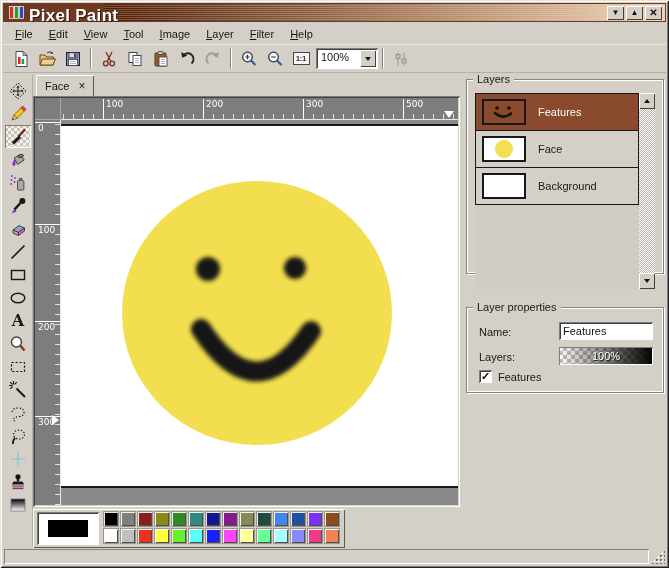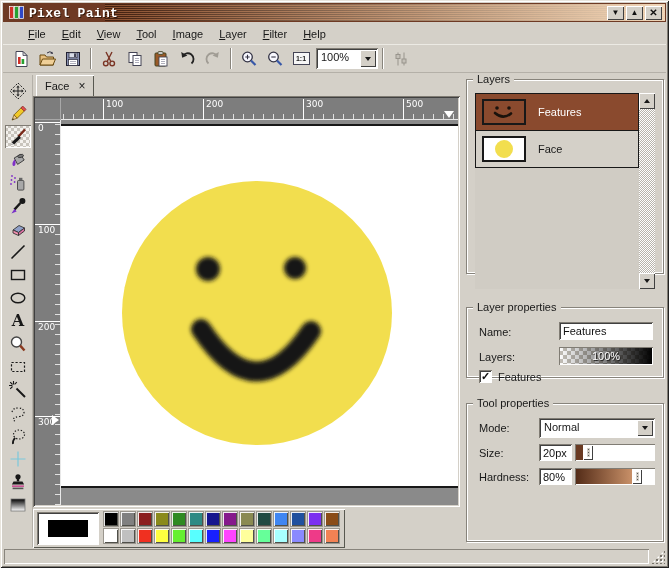--- a/index.html
+++ b/index.html
@@ -9,28 +9,28 @@
   #window { position:relative; width:669px; height:568px; background:#d4d0c8;
     box-shadow: inset 1px 1px 0 #e8e4dc, inset -1px -1px 0 #202020, inset 2px 2px 0 #fff, inset -2px -2px 0 #807c74;
     overflow:hidden; }
 
   
   .titlebar { position:absolute; left:3px; top:3px; right:3px; height:19px; background:#6e3a24; }
   .titlebar .stripes { position:absolute; left:102px; right:1px; top:1px; bottom:1px;
     background: linear-gradient(90deg, rgba(238,206,170,0) 0%, rgba(240,210,176,0.55) 55%, rgba(246,220,190,0.95) 98%),
                 repeating-linear-gradient(180deg, #401e0e 0 1px, #8a5030 1px 2px); }
   .title-icon { position:absolute; left:6px; top:3px; width:15px; height:13px; }
-  .title-text { position:absolute; left:26px; top:3px; color:#fff; font-weight:bold; font-size:13px; text-shadow:1px 1px 0 #35180a; letter-spacing:0.3px;font-family:Liberation Mono, monospace; }
+  .title-text { position:absolute; left:26px; top:3px; color:#fff; font-weight:bold; font-size:17px; text-shadow:1px 1px 0 #35180a; letter-spacing:0.3px; }
   .winbtns { position:absolute; right:4px; top:3px; display:flex; gap:2px; }
   .winbtn { width:17px; height:14px; background:#d4d0c8; box-shadow: inset 1px 1px 0 #fff, inset -1px -1px 0 #404040;
     display:flex; align-items:center; justify-content:center; font-size:8px; font-weight:bold; color:#111; line-height:1; }
   .winbtn.close { font-size:10px; }
 
   
-  .menubar { position:absolute; left:3px; top:23px; right:3px; height:21px; display:flex; align-items:center; padding-left:17px; }
+  .menubar { position:absolute; left:3px; top:23px; right:3px; height:21px; display:flex; align-items:center; padding-left:4px; }
   .menu-item { padding:3px 8px; }
   .menu-item u { text-decoration:underline; }
 
   
   .toolbar { position:absolute; left:3px; top:44px; right:3px; height:29px; border-top:1px solid #eceae4; border-bottom:1px solid #b4b0a8;
     display:flex; align-items:center; padding-left:5px; }
   .tbtn { width:26px; height:25px; display:flex; align-items:center; justify-content:center; }
   .tsep { width:2px; height:21px; border-left:1px solid #88847c; border-right:1px solid #fff; margin:0 4px; }
   .zoombox { width:62px; height:21px; background:#fff; position:relative; box-shadow: inset 1px 1px 0 #807c74, inset -1px -1px 0 #fff, inset 2px 2px 0 #404040; margin-left:2px; }
   .zoombox .zval { position:absolute; left:5px; top:3px; }
@@ -84,21 +84,21 @@
     display:flex; align-items:center; justify-content:center; }
   .currentcolor { width:40px; height:17px; }
   .swatches { position:absolute; left:70px; top:2px; display:grid; grid-template-columns:repeat(14,17px); grid-auto-rows:17px; }
   .swatch { width:16px; height:16px; box-shadow: inset 1px 1px 0 rgba(255,255,255,0.9), inset -1px -1px 0 #50504a; border:1px solid #9a968e; }
 
   
   .grp { position:absolute; left:466px; width:198px; border:1px solid #87837b;
     box-shadow: inset 1px 1px 0 #fff, inset -1px -1px 0 #fff, 1px 1px 0 #fff; }
   .grp > .legend { position:absolute; top:-7px; left:6px; background:#d4d0c8; padding:0 4px; }
   .grp-layers { top:79px; height:195px; }
-  .grp-layerprops { top:307px; height:71px; }
+  .grp-layerprops { top:307px; height:86px; }
   .grp-toolprops { top:403px; height:139px; }
 
   .layerslist { position:absolute; left:8px; top:13px; width:164px; height:196px; background:#d0ccc4; }
   .layerrow { height:38px; border:1px solid #181818; margin-top:-1px; display:flex; align-items:center; background:#d4d0c8; }
   .layerrow:first-child { margin-top:0; }
   .layerrow.selected { background:#8a4a2e; color:#fff; }
   .layerthumb { margin-left:6px; width:44px; height:26px; border:2px solid #181818; background:#fff; }
   .layername { margin-left:12px; }
   .layersscroll { position:absolute; right:8px; top:13px; width:16px; height:196px;
     background-image: linear-gradient(45deg,#b8b4ac 25%,transparent 25% 75%,#b8b4ac 75%), linear-gradient(45deg,#b8b4ac 25%,#fff 25% 75%,#b8b4ac 75%);
@@ -495,20 +495,24 @@
           <path d="M11 12 Q19 19 27 12.5" fill="none" stroke="#1a120c" stroke-width="2.6" stroke-linecap="round"></path>
         </svg>
         <span class="layername">Features</span>
       </div>
       <div class="layerrow">
         <svg class="layerthumb" width="44" height="26" viewBox="0 0 40 22">
           <circle cx="20" cy="11" r="9" fill="#f2de4e"></circle>
         </svg>
         <span class="layername">Face</span>
       </div>
+      <div class="layerrow">
+        <svg class="layerthumb" width="44" height="26" viewBox="0 0 40 22"></svg>
+        <span class="layername">Background</span>
+      </div>
     </div>
     <div class="layersscroll">
       <div class="sbtn up">
           <div class="tri-up"></div>
         </div>
       <div class="sbtn down">
           <div class="tri-dn"></div>
         </div>
     </div>
   </div>
@@ -518,44 +522,19 @@
     <span class="plabel" style="left:12px; top:18px">Name:</span>
     <input class="field" style="left: 92px; top: 14px; width: 94px; height: 18px;" value="Features">
     <span class="plabel" style="left:12px; top:43px">Layers:</span>
     <div class="opslider">
       <span>100%</span>
     </div>
     <div class="checkbox" style="left:12px; top:62px">✓</div>
     <span class="plabel" style="left:31px; top:63px">Features</span>
   </div>
 
-  <div class="grp grp-toolprops">
-    <span class="legend">Tool properties</span>
-
-    <span class="plabel" style="left:12px; top:18px">Mode:</span>
-    <div class="selectbox" style="left:72px; top:14px; width:116px; height:20px">
-      <span class="selval">Normal</span>
-      <div class="combo-btn">
-        <div class="arrow-down"></div>
-      </div>
-    </div>
-
-    <span class="plabel" style="left:12px; top:43px">Size:</span>
-    <input class="field" style="left: 72px; top: 40px; width: 33px; height: 17px;" value="20px">
-    <div class="slider" style="left:108px; top:40px; width:80px; height:17px">
-      <div class="sl-fill" style="width:7px; background:#6a3a22"></div>
-      <div class="sl-handle" style="left:8px"></div>
-    </div>
-
-    <span class="plabel" style="left:12px; top:67px">Hardness:</span>
-    <input class="field" style="left: 72px; top: 64px; width: 33px; height: 17px;" value="80%">
-    <div class="slider" style="left:108px; top:64px; width:80px; height:17px">
-      <div class="sl-fill" style="width:56px; background:linear-gradient(90deg,#542c18,#c89068)"></div>
-      <div class="sl-handle" style="left:57px"></div>
-    </div>
-  </div>
 
   <div class="statusbar">
     <div class="statuspanel"></div>
     <div class="grip"></div>
   </div>
 
 </div>
 
 </body></html>

